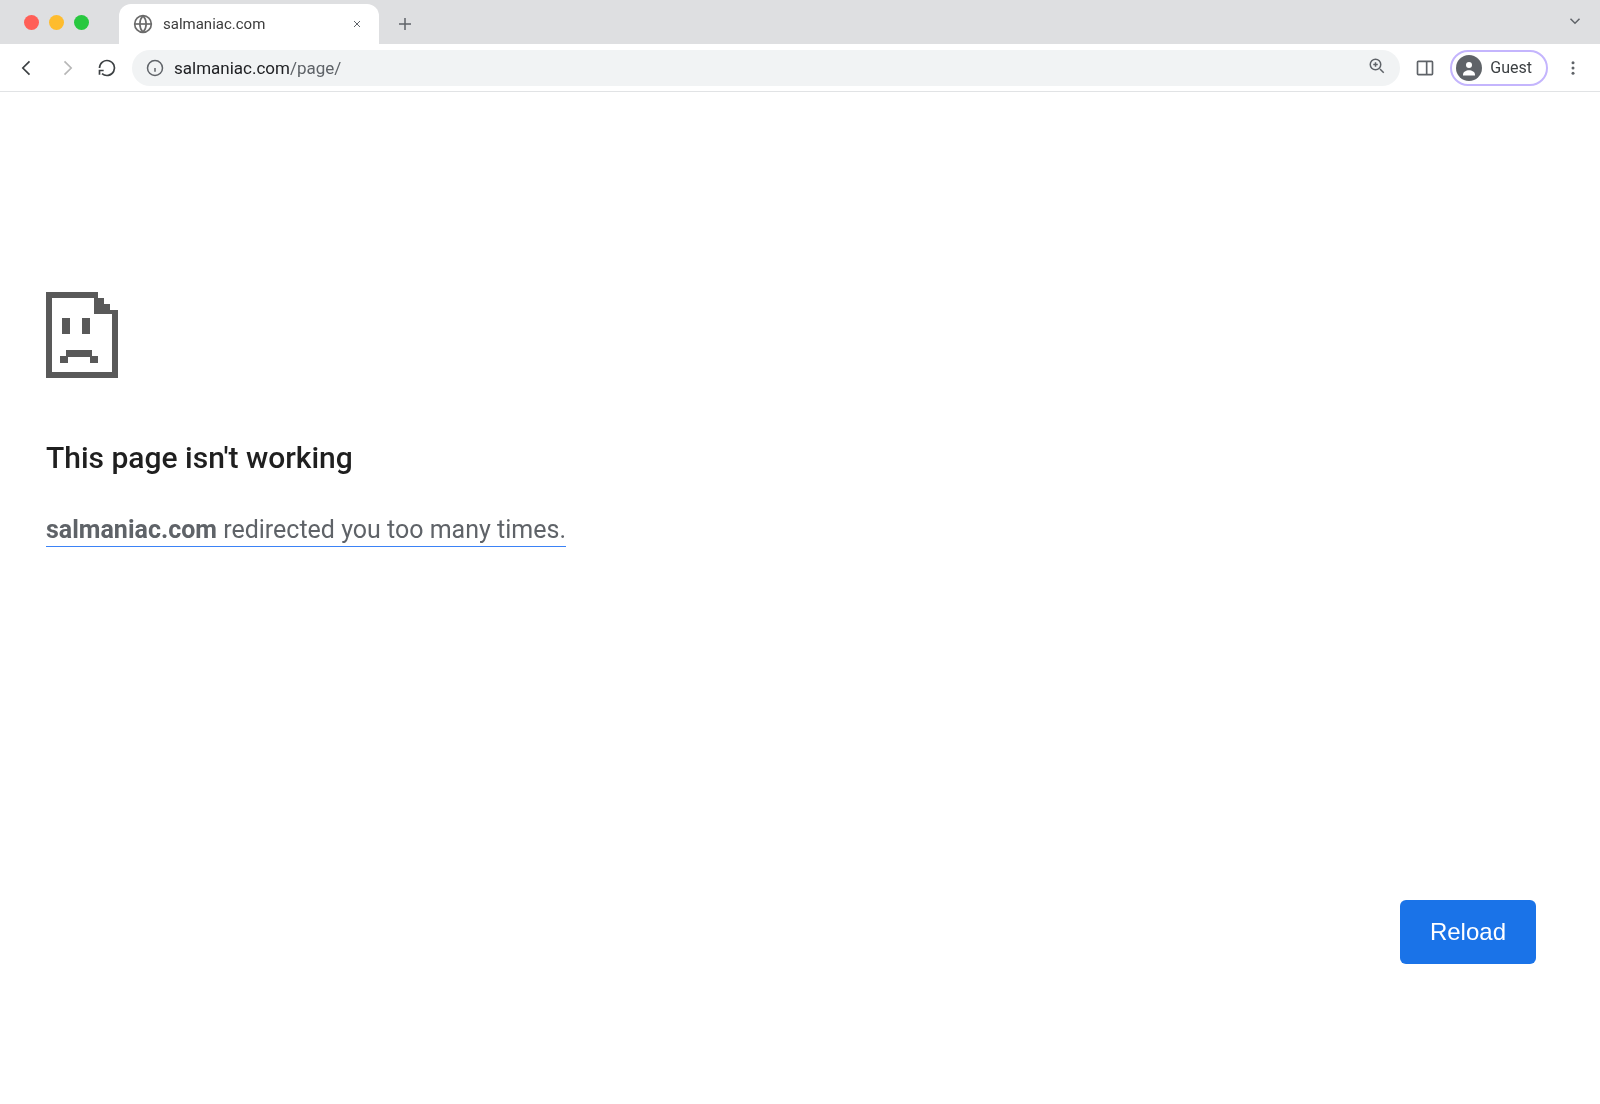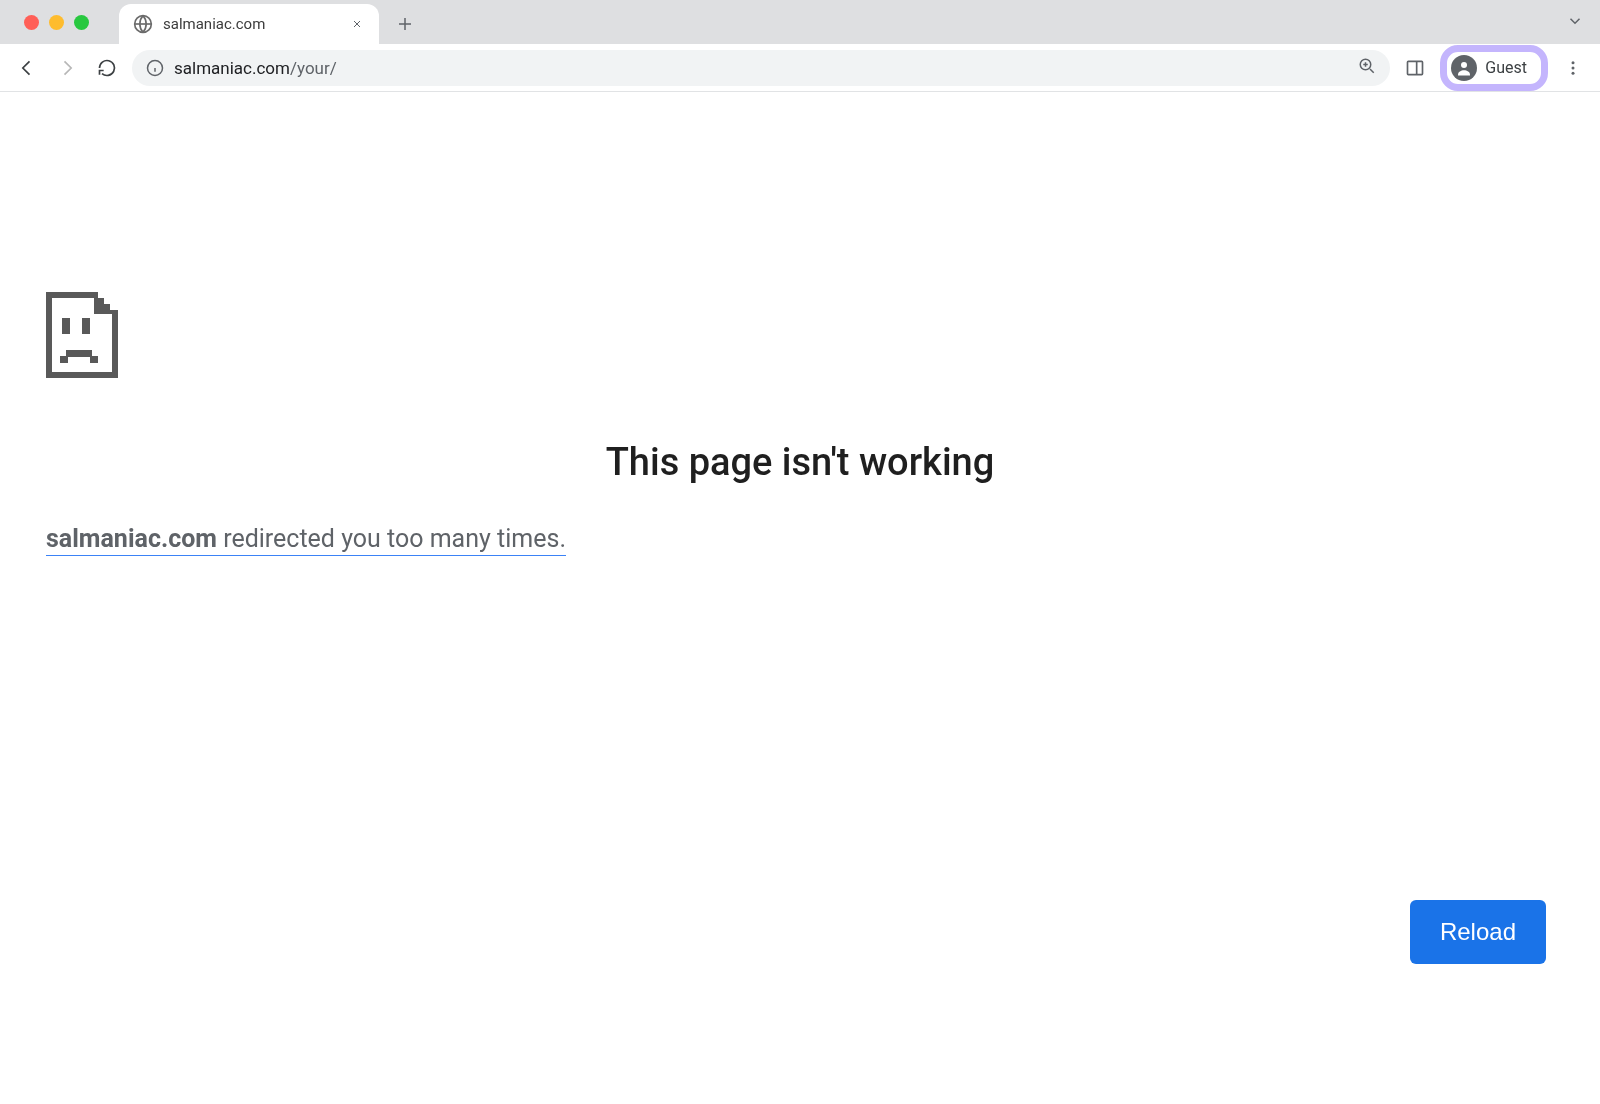--- a/index.html
+++ b/index.html
@@ -95,21 +95,21 @@
   .omnibox .spacer{flex:1;}
   .omnibox .zoom-icon{ color:#5f6368; }
 
   .side-panel-btn, .kebab-btn {
     width:30px; height:30px;
     display:flex; align-items:center; justify-content:center;
     color:#5f6368;
   }
   .profile-chip{
     display:flex; align-items:center;
-    border:7px solid #c4b5fd;
+    border:2px solid #c4b5fd;
     border-radius:18px;
     padding:3px 14px 3px 4px;
     gap:8px;
     color:#3c4043;
     font-size:16px;
   }
   .profile-chip .avatar{
     width:26px;height:26px;border-radius:50%;
     background:#5f6368;
     display:flex;align-items:center;justify-content:center;
@@ -120,25 +120,24 @@
     padding: 200px 46px 0 46px;
     position: relative;
     height: calc(1104px - 44px - 48px);
   }
   .sad-icon {
     width: 72px;
     height: 86px;
     margin-bottom: 62px;
   }
   .heading {
-    font-size: 38px;
+    font-size: 30px;
     font-weight: 500;
     color: #1f1f1f;
     margin-bottom: 40px;
-    text-align: center;
   }
   .msg-line{
     font-size: 25px;
     color:#5f6368;
     margin-bottom: 38px;
     display:inline-block;
   }
   .msg-line .host{
     font-weight:700;
     color:#5f6368;
@@ -157,21 +156,21 @@
     text-decoration:none;
   }
   .err-code{
     font-size:25px;
     color:#5f6368;
     display:inline-block;
   }
 
   .reload-btn{
     position:absolute;
-    right: 54px;
+    right: 64px;
     bottom: 140px;
     background:#1a73e8;
     color:#fff;
     border:none;
     border-radius:6px;
     font-size:24px;
     padding: 18px 30px;
     cursor:pointer;
   }
 </style>
@@ -236,21 +235,21 @@
   <div class="omnibox">
     <span class="site-info">
       <svg width="18" height="18" viewBox="0 0 24 24" stroke="currentColor" stroke-width="2" fill="none">
         <circle cx="12" cy="12" r="10"></circle>
         <line x1="12" y1="8" x2="12" y2="8"></line>
         <line x1="12" y1="12" x2="12" y2="17"></line>
       </svg>
     </span>
     <span class="url">
       <span>salmaniac.com</span>
-        <span class="path">/your/</span>
+        <span class="path">/page/</span>
     </span>
     <span class="spacer"></span>
     <span class="zoom-icon">
       <svg width="18" height="18" viewBox="0 0 24 24" stroke="currentColor" stroke-width="2" fill="none">
         <circle cx="10" cy="10" r="7"></circle>
           <path d="M21 21l-5-5"></path>
           <path d="M10 7v6M7 10h6"></path>
       </svg>
     </span>
   </div>

